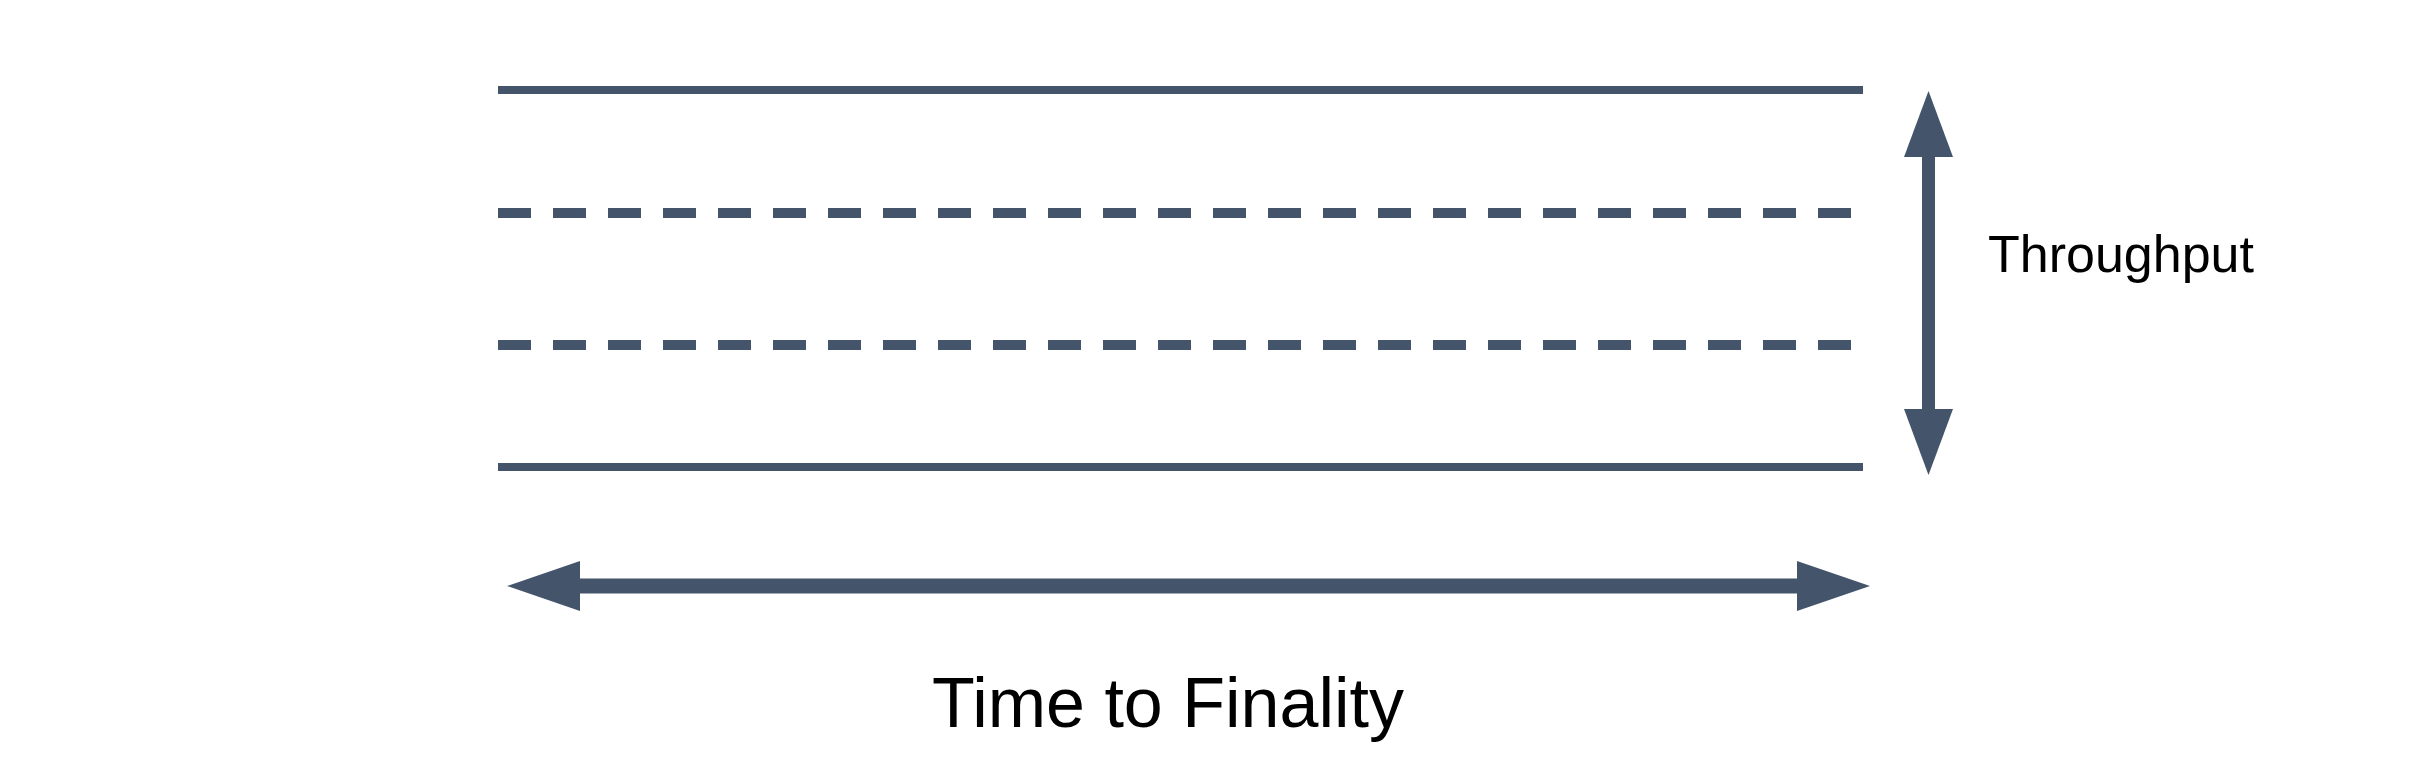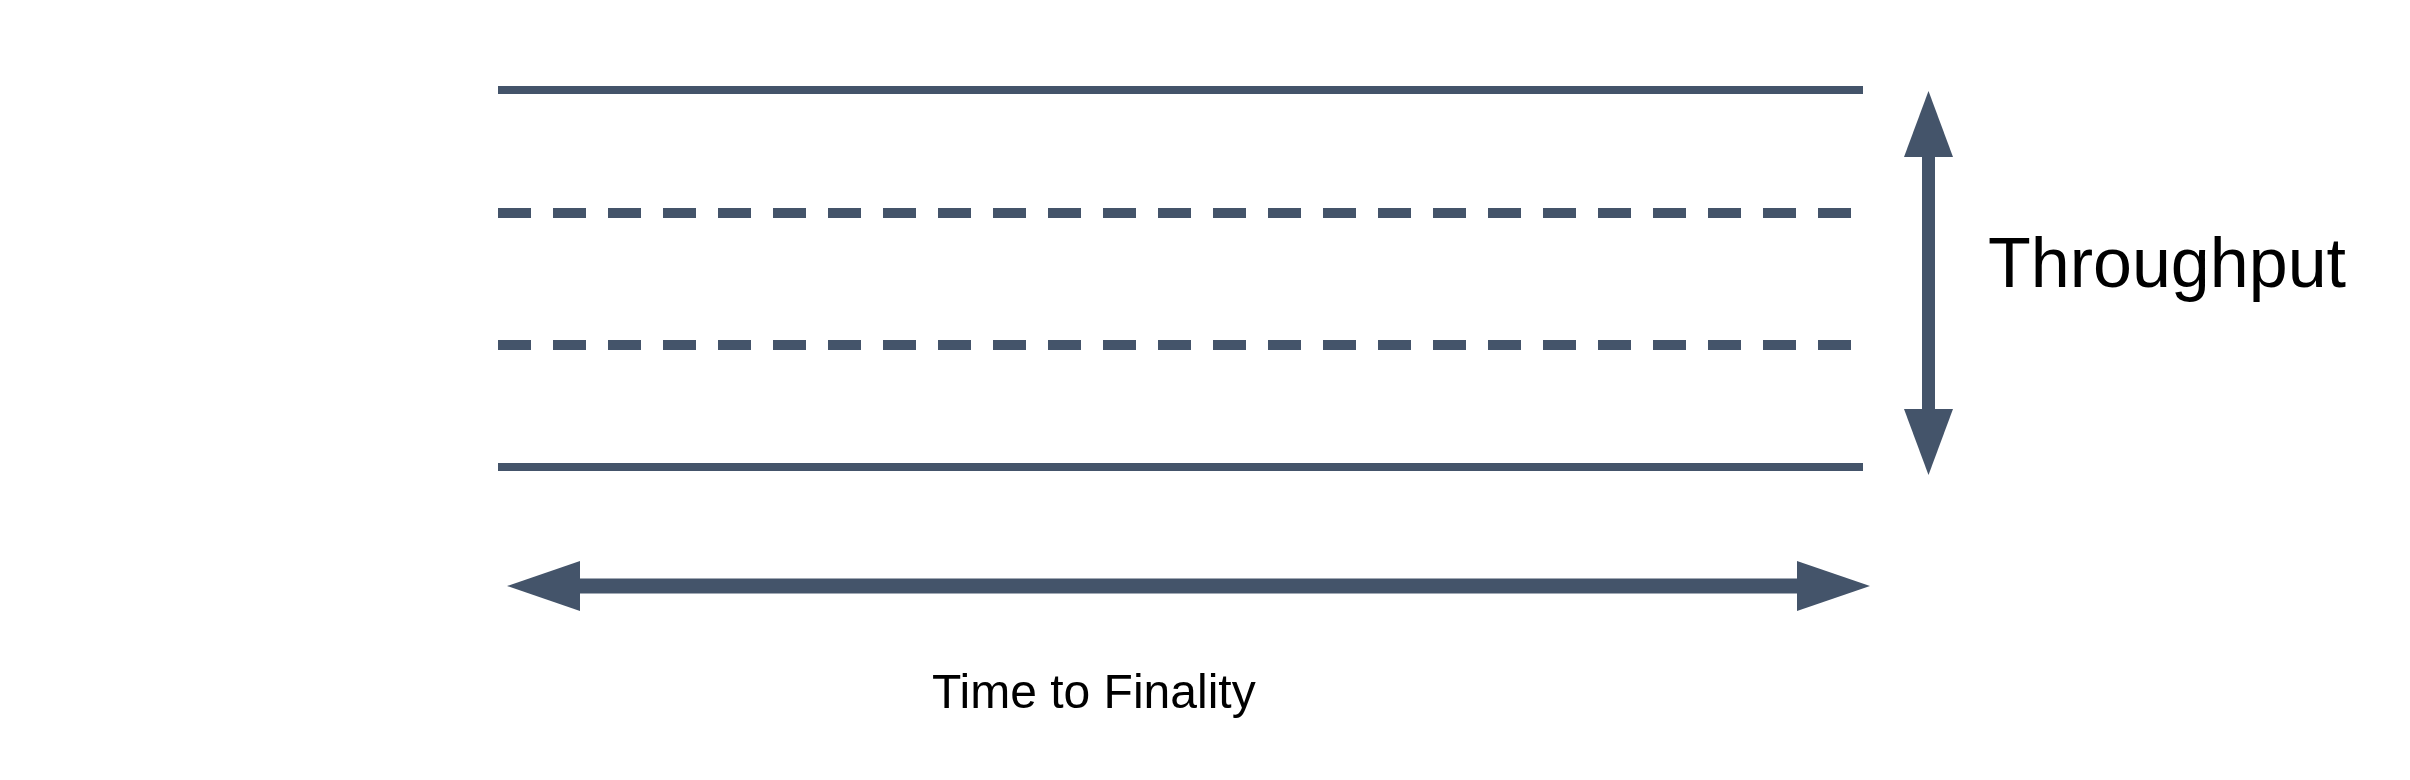--- a/index.html
+++ b/index.html
@@ -30,26 +30,26 @@
     position: absolute;
     color: #000000;
     font-family: "Liberation Sans", sans-serif;
     font-weight: 400;
     white-space: nowrap;
     line-height: 1;
   }
   #label-throughput {
     left: 1988px;
     top: 228px;
-    font-size: 70px;
+    font-size: 52px;
   }
   #label-time-to-finality {
     left: 932px;
     top: 668px;
-    font-size: 48px;
+    font-size: 70px;
   }
 </style>
 </head>
 <body>
 
 <div id="diagram-root">
 
   <svg id="diagram-svg" viewBox="0 0 2410 780" xmlns="http://www.w3.org/2000/svg">
 
     <line x1="498" y1="90" x2="1863" y2="90" stroke="#44546A" stroke-width="8" stroke-linecap="butt"></line>

